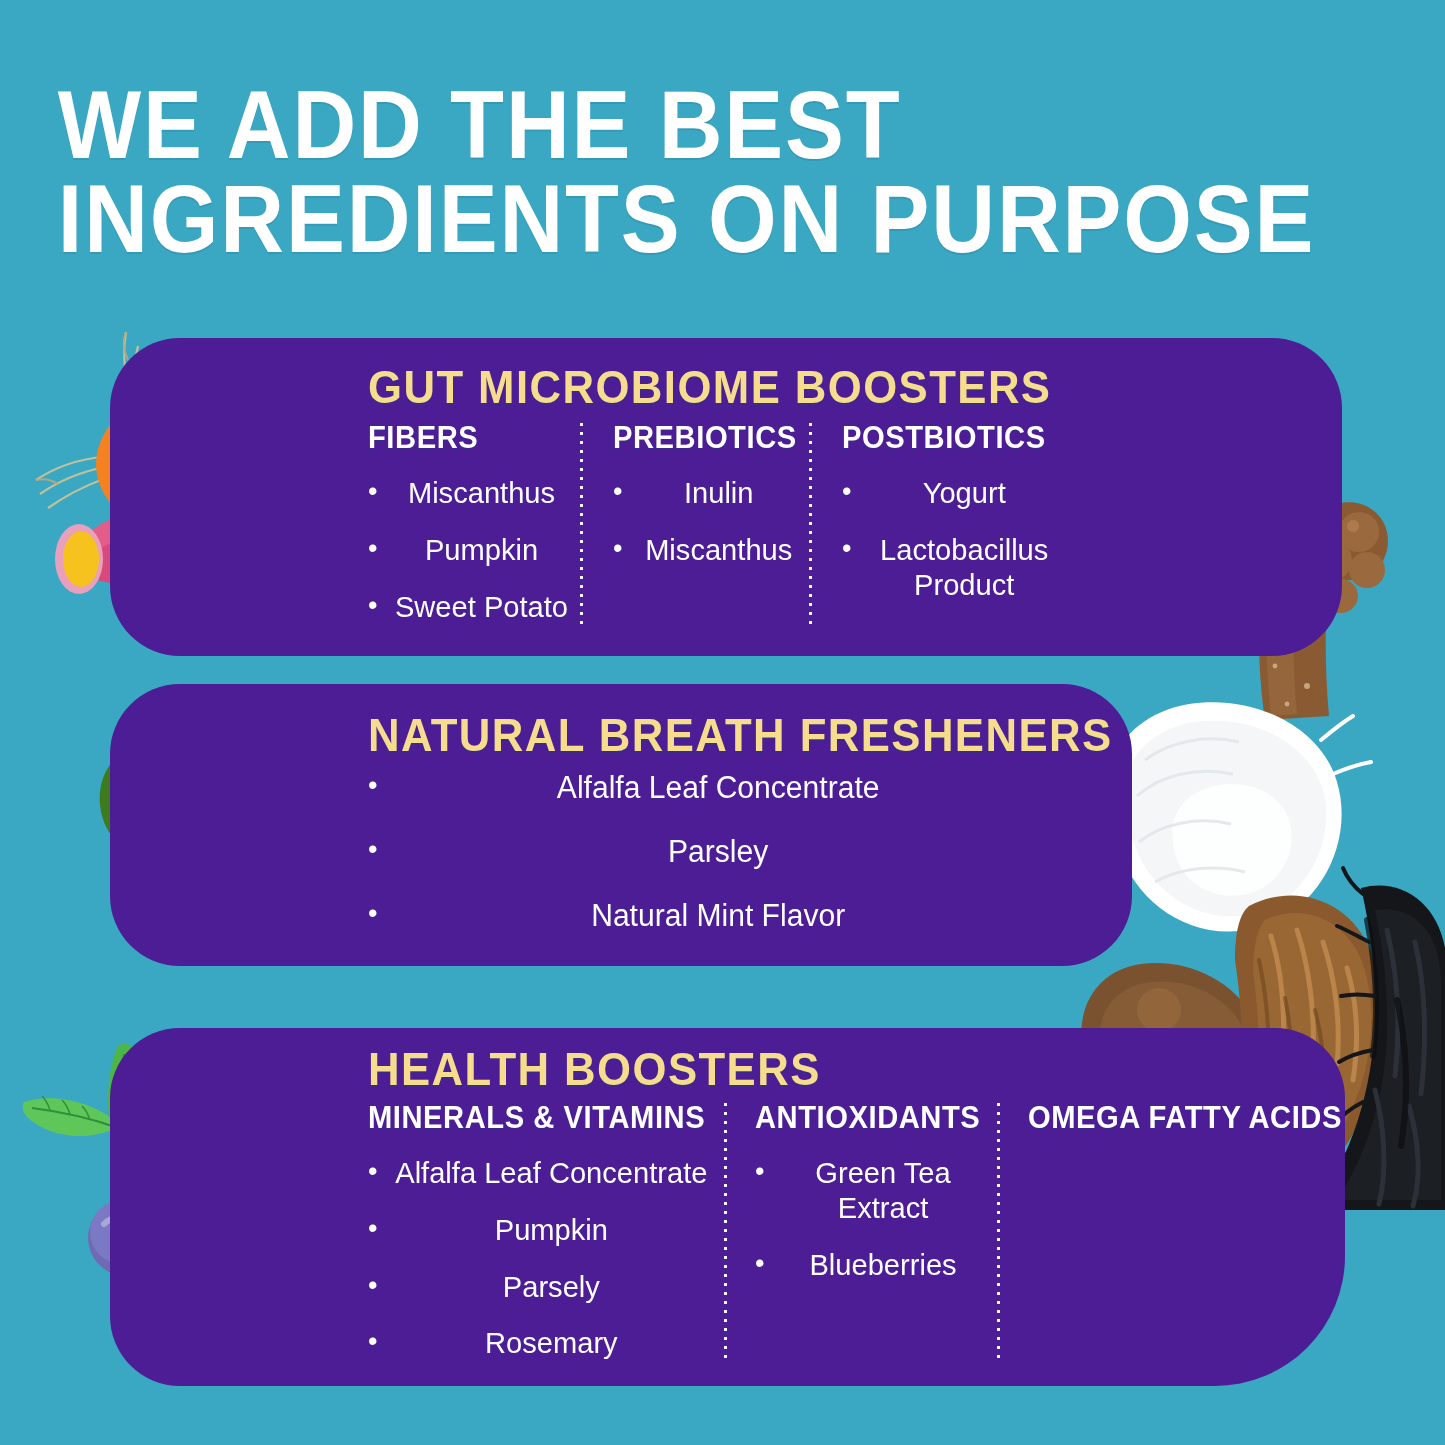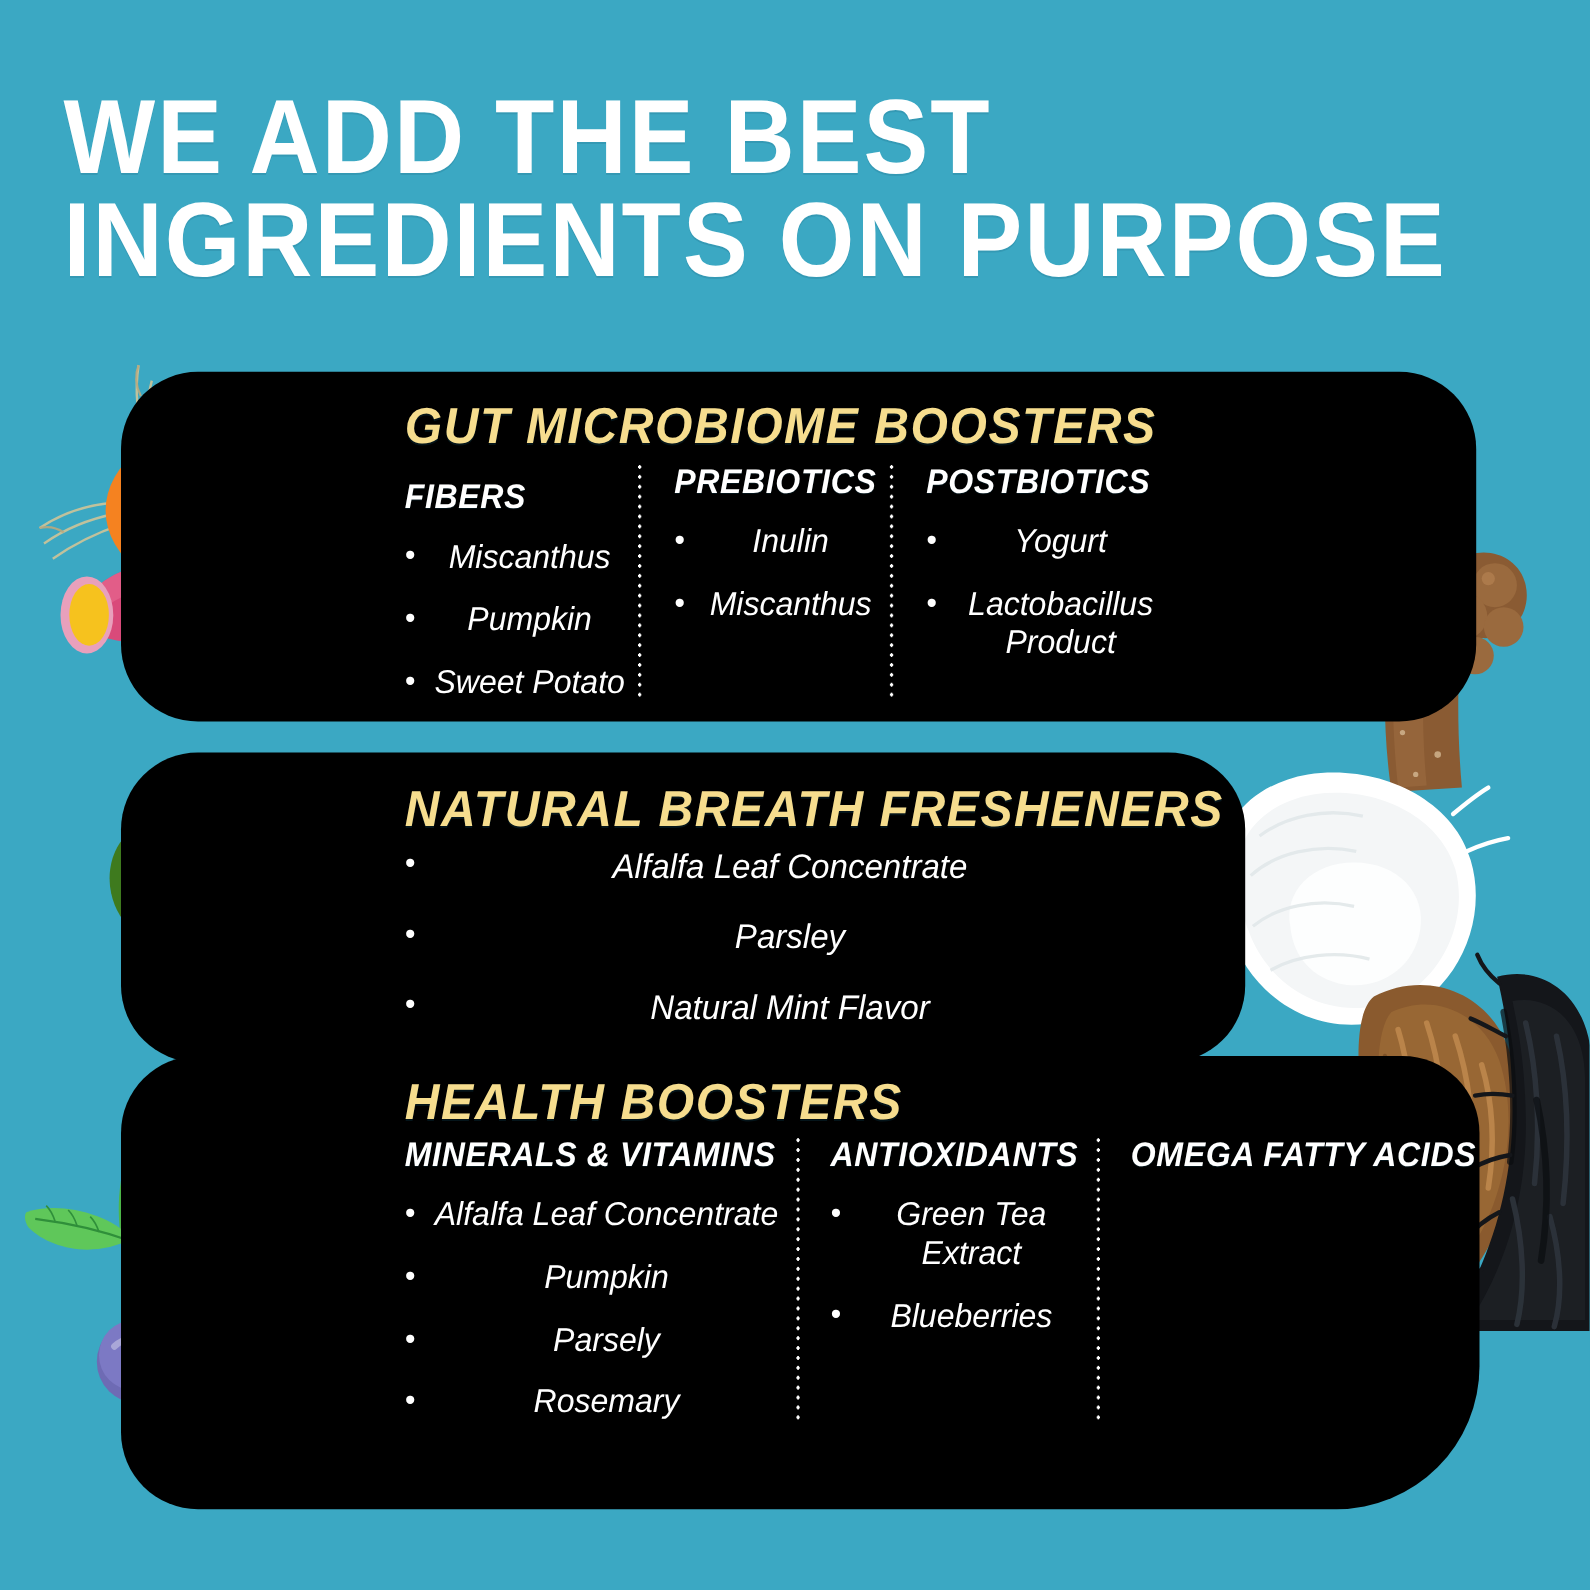--- a/index.html
+++ b/index.html
@@ -31,34 +31,33 @@
     letter-spacing: 2px;
     color: #FFFFFF;
     transform: scaleX(0.92);
     text-shadow: 0 2px 0 rgba(20,90,115,0.18);
   }
   .title-line.l2 { font-size: 96px; }
 
   
   .panel {
     position: absolute;
-    background: #000000;
+    background: #4c1d95;
     box-sizing: border-box;
-    font-style: italic;
   }
   #panel-1 {
     left: 110px;  top: 338px;  width: 1232px; height: 318px;
     border-radius: 70px 70px 70px 70px;
   }
   #panel-2 {
     left: 110px;  top: 684px;  width: 1022px; height: 282px;
     border-radius: 70px 70px 70px 70px;
   }
   #panel-3 {
-    left: 110px;  top: 960px;  width: 1235px; height: 412px;
+    left: 110px;  top: 1028px;  width: 1235px; height: 358px;
     border-radius: 70px 70px 130px 70px;
   }
 
   .panel-inner {
     position: relative;
     width: 100%;
     height: 100%;
   }
 
   
@@ -473,21 +472,21 @@
       </g>
     </g>
   </svg>
 </div>
 
 <div class="panel" id="panel-1">
   <div class="panel-inner">
     <div class="section-title">GUT MICROBIOME BOOSTERS</div>
     <div class="cols">
 
-      <div class="col" style="width:212px;margin-top:14px;">
+      <div class="col" style="width:212px;">
         <div class="col-title">FIBERS</div>
         <ul class="ing-list">
           <li>Miscanthus</li>
           <li>Pumpkin</li>
           <li>Sweet Potato</li>
         </ul>
       </div>
 
       <div class="sep"></div>
 

